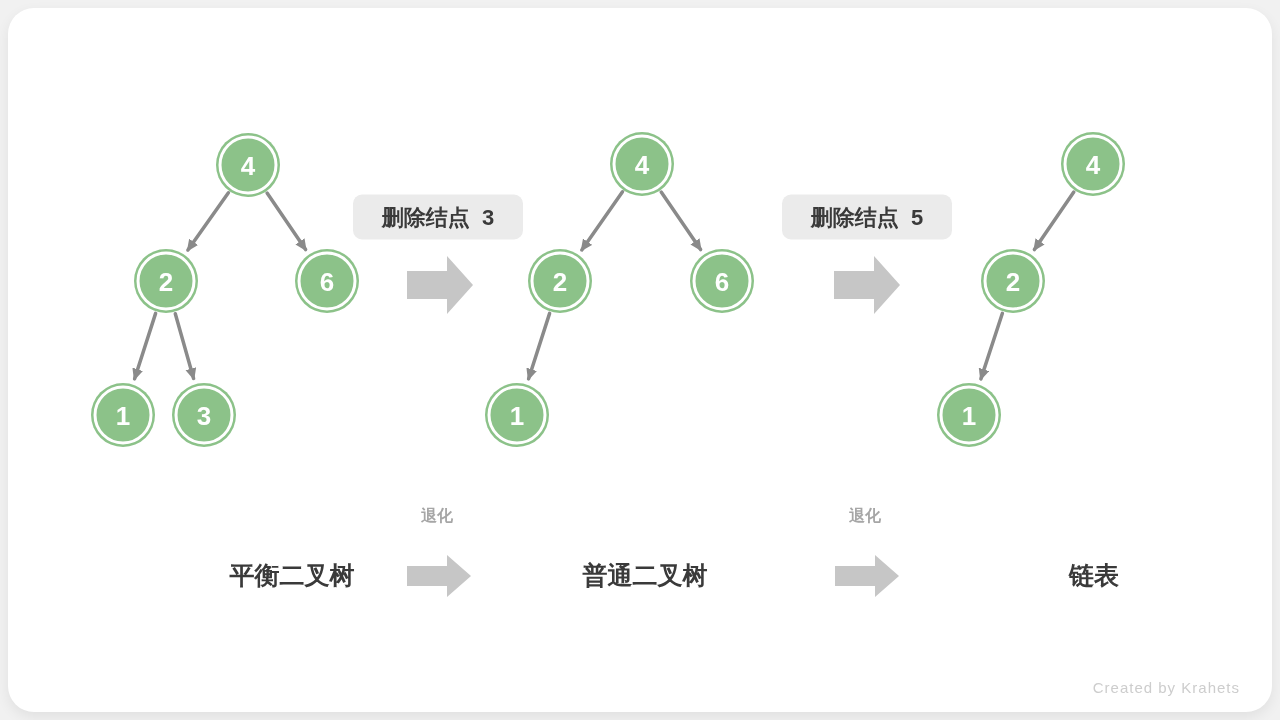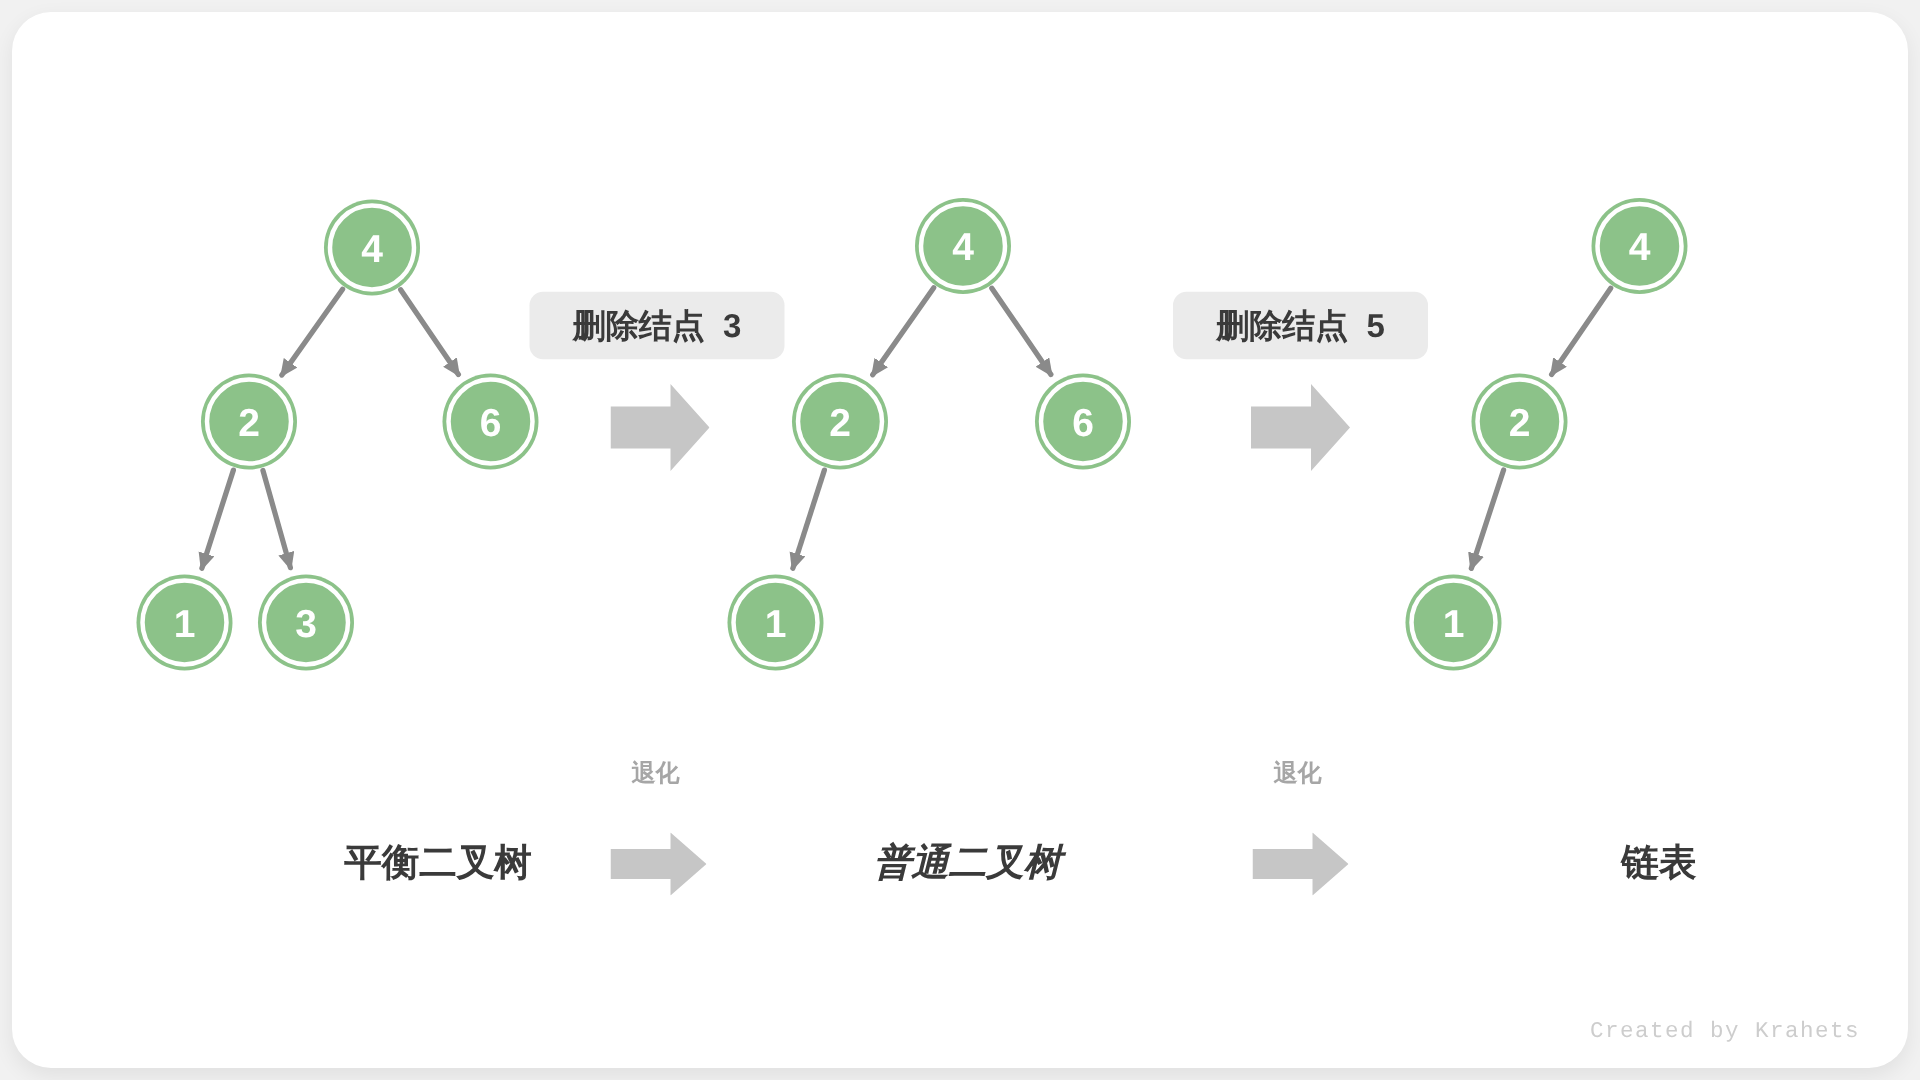--- a/index.html
+++ b/index.html
@@ -48,21 +48,21 @@
     position:absolute;transform:translate(-50%,-50%);
     color:var(--degrade-text);font-size:16px;font-weight:700;white-space:pre;
   }
   .stage-label{
     position:absolute;transform:translate(-50%,-50%);
     color:var(--label-text);font-size:25px;font-weight:700;white-space:pre;
   }
   .credit{
     position:absolute;right:40px;bottom:24px;
     color:var(--credit-text);
-    font-family:Liberation Mono, monospace;
+    font-family:Liberation Sans, sans-serif;
     font-size:15px;letter-spacing:1px;
   }
 </style>
 </head>
 <body>
 
 <div class="card"></div>
 
 <svg id="edges-svg" xmlns="http://www.w3.org/2000/svg">
   <defs>
@@ -110,17 +110,17 @@
       <polygon points="0,11 40,11 40,0 64,21 40,42 40,31 0,31"></polygon>
     </svg>
     <svg class="block-arrow" width="64" height="42" style="left: 867px; top: 576px;">
       <polygon points="0,11 40,11 40,0 64,21 40,42 40,31 0,31"></polygon>
     </svg>
   </div>
 <div id="text-layer">
     <div class="degrade-label" style="left: 437px; top: 516px;">退化</div>
     <div class="degrade-label" style="left: 865px; top: 516px;">退化</div>
     <div class="stage-label" style="left: 260px; top: 575px; margin-left: 32px;">平衡二叉树</div>
-    <div class="stage-label" style="left: 645px; top: 575px; font-style: italic;">普通二叉树</div>
-    <div class="stage-label" style="left: 1094px; top: 575px; margin-left: 12px;">链表</div>
+    <div class="stage-label" style="left: 645px; top: 575px;">普通二叉树</div>
+    <div class="stage-label" style="left: 1094px; top: 575px;">链表</div>
   </div>
 
 <div class="credit">Created by Krahets</div>
 
 </body></html>

